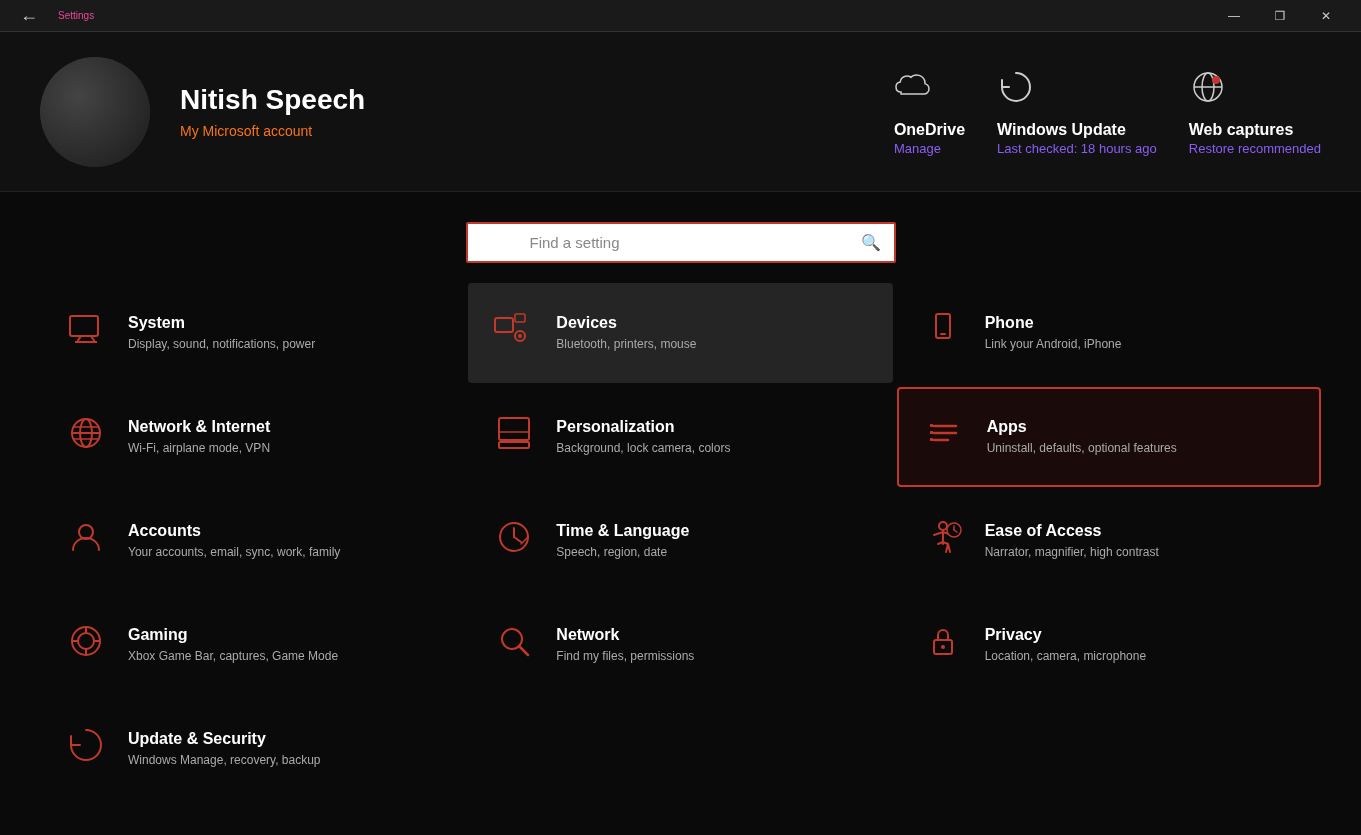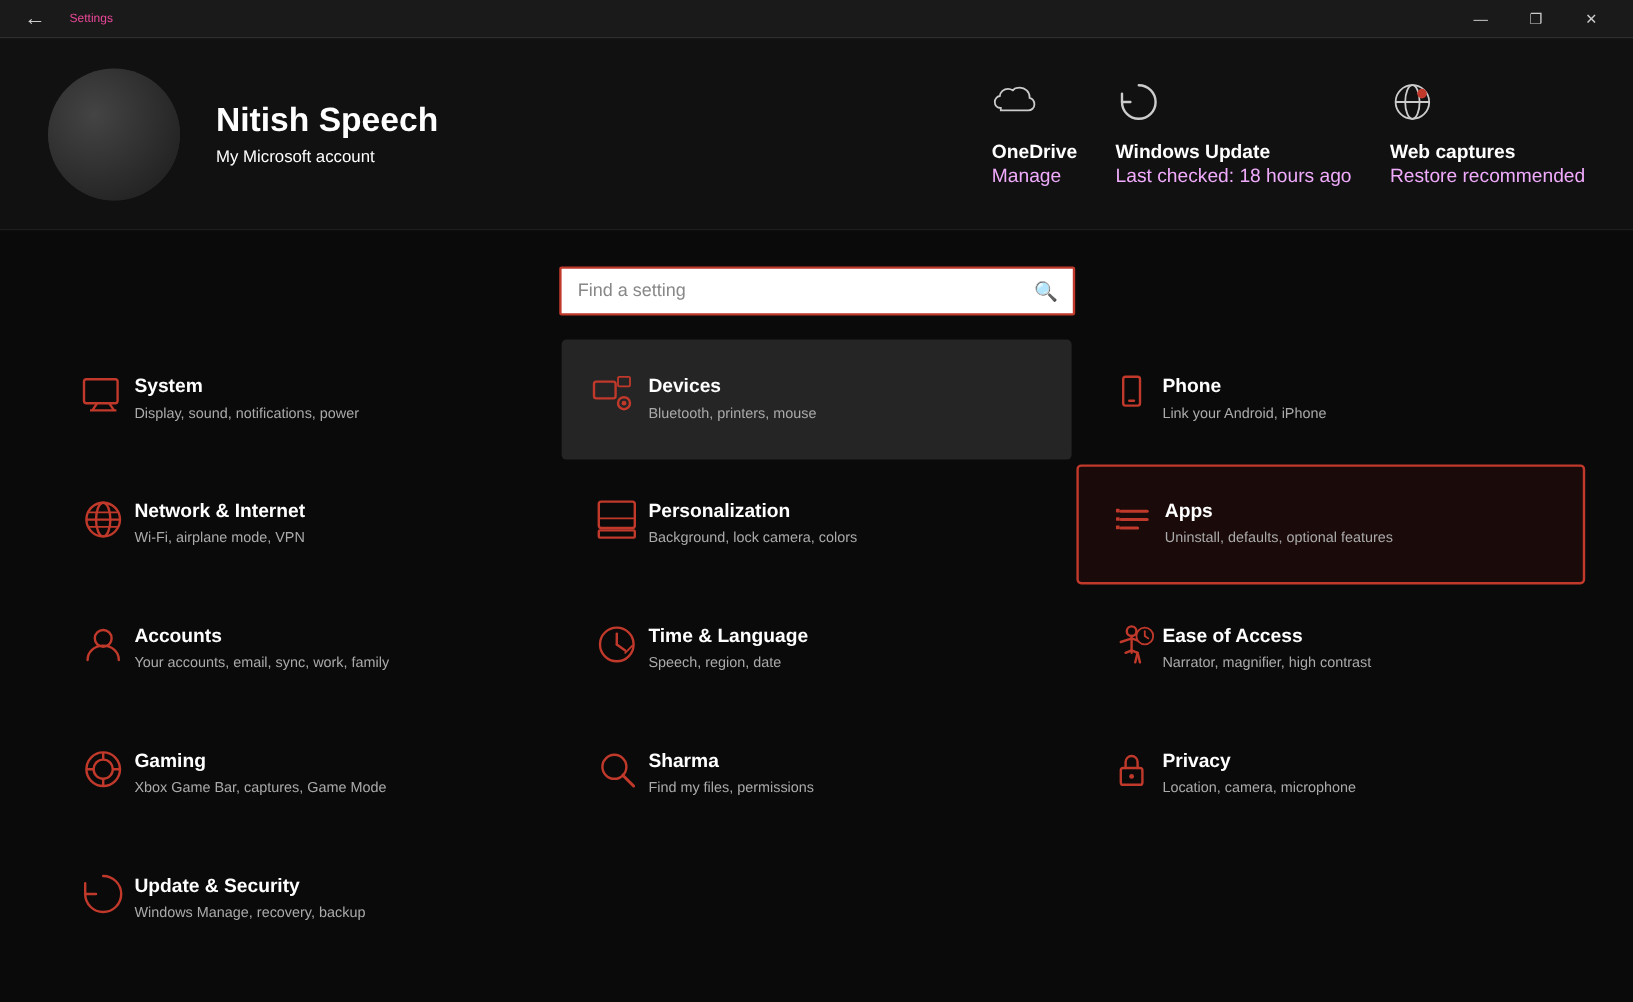--- a/index.html
+++ b/index.html
@@ -78,21 +78,21 @@
     .profile-info {
       flex: 1;
     }
     .profile-name {
       font-size: 28px;
       font-weight: 600;
       color: #fff;
       margin-bottom: 6px;
     }
     .profile-link {
-      color: #ffffff;
+      color: #f97316;
       font-size: 14px;
       cursor: pointer;
       text-decoration: none;
     }
     .header-widgets {
       display: flex;
       gap: 32px;
       margin-left: auto;
     }
     .widget {
@@ -105,22 +105,22 @@
       font-size: 28px;
       color: #ccc;
       margin-bottom: 8px;
     }
     .widget-title {
       font-size: 16px;
       font-weight: 600;
       color: #fff;
     }
     .widget-sub {
-      font-size: 16px;
-      color: #f0abfc;
+      font-size: 13px;
+      color: #8b5cf6;
       margin-top: 2px;
     }
 
     
     .main {
       padding: 0 20px;
       background: #0a0a0a;
     }
 
     
@@ -129,20 +129,21 @@
       justify-content: center;
       padding: 30px 0 20px 0;
     }
     .search-box {
       display: flex;
       align-items: center;
       width: 430px;
       background: #fff;
       border: 2px solid #c0392b;
       border-radius: 2px;
+      padding-left: 48px;
     }
     .search-input {
       flex: 1;
       background: transparent;
       border: none;
       outline: none;
       padding: 10px 14px;
       font-size: 15px;
       color: #000;
     }
@@ -160,21 +161,21 @@
     .settings-grid {
       display: grid;
       grid-template-columns: repeat(3, 1fr);
       gap: 4px;
       padding: 0 20px;
     }
 
     .setting-item {
       display: flex;
       align-items: center;
-      gap: 4px;
+      gap: 20px;
       padding: 22px 24px;
       border-radius: 4px;
       cursor: pointer;
       background: transparent;
       transition: background 0.15s;
       min-height: 100px;
     }
     .setting-item.highlighted {
       background: #252525;
       border: none;
@@ -446,21 +447,21 @@
     </div>
 
     <div class="setting-item">
       <div class="setting-icon">
         <svg width="38" height="38" viewBox="0 0 38 38" fill="none">
           <circle cx="17" cy="17" r="10" stroke="#c0392b" stroke-width="2" fill="none"></circle>
           <line x1="24" y1="24" x2="33" y2="33" stroke="#c0392b" stroke-width="2.5" stroke-linecap="round"></line>
         </svg>
       </div>
       <div class="setting-text">
-        <div class="setting-title">Sharma</div>
+        <div class="setting-title">Network</div>
         <div class="setting-desc">Find my files, permissions</div>
       </div>
     </div>
 
     <div class="setting-item">
       <div class="setting-icon">
         <svg width="38" height="38" viewBox="0 0 38 38" fill="none">
           <rect x="10" y="18" width="18" height="14" rx="2" stroke="#c0392b" stroke-width="2" fill="none"></rect>
           <path d="M14 18 V13 a5 5 0 0 1 10 0 V18" stroke="#c0392b" stroke-width="2" fill="none" stroke-linecap="round"></path>
           <circle cx="19" cy="25" r="2" fill="#c0392b"></circle>

